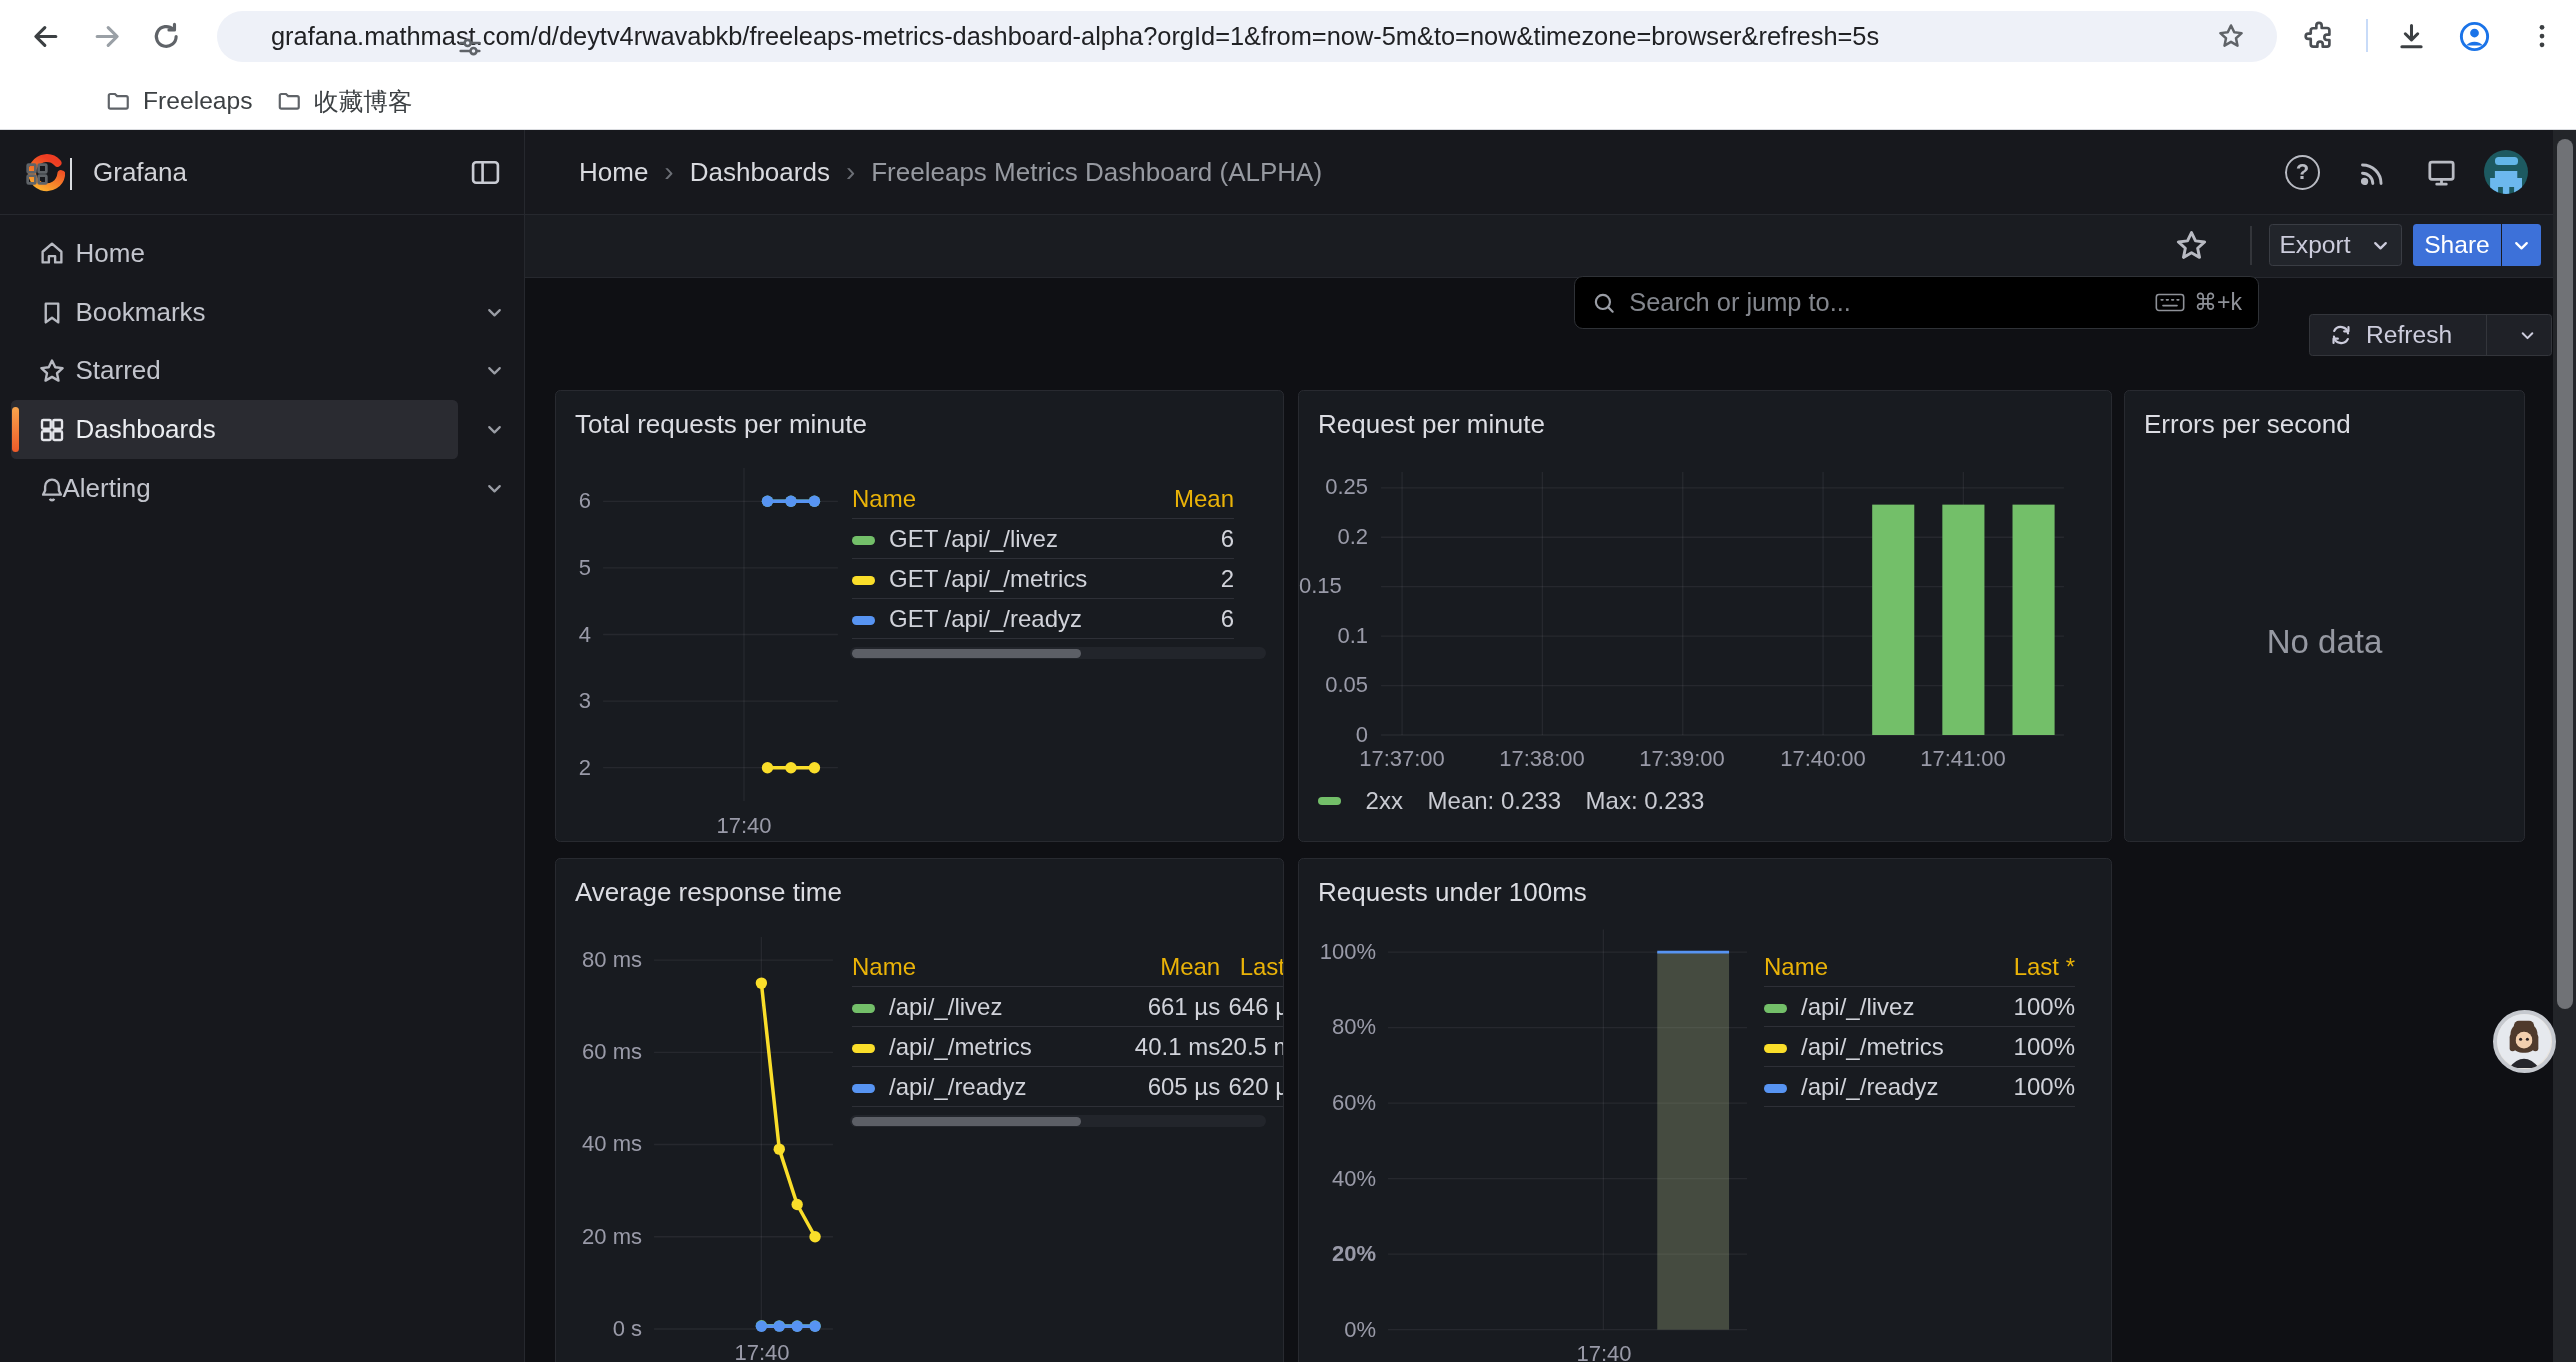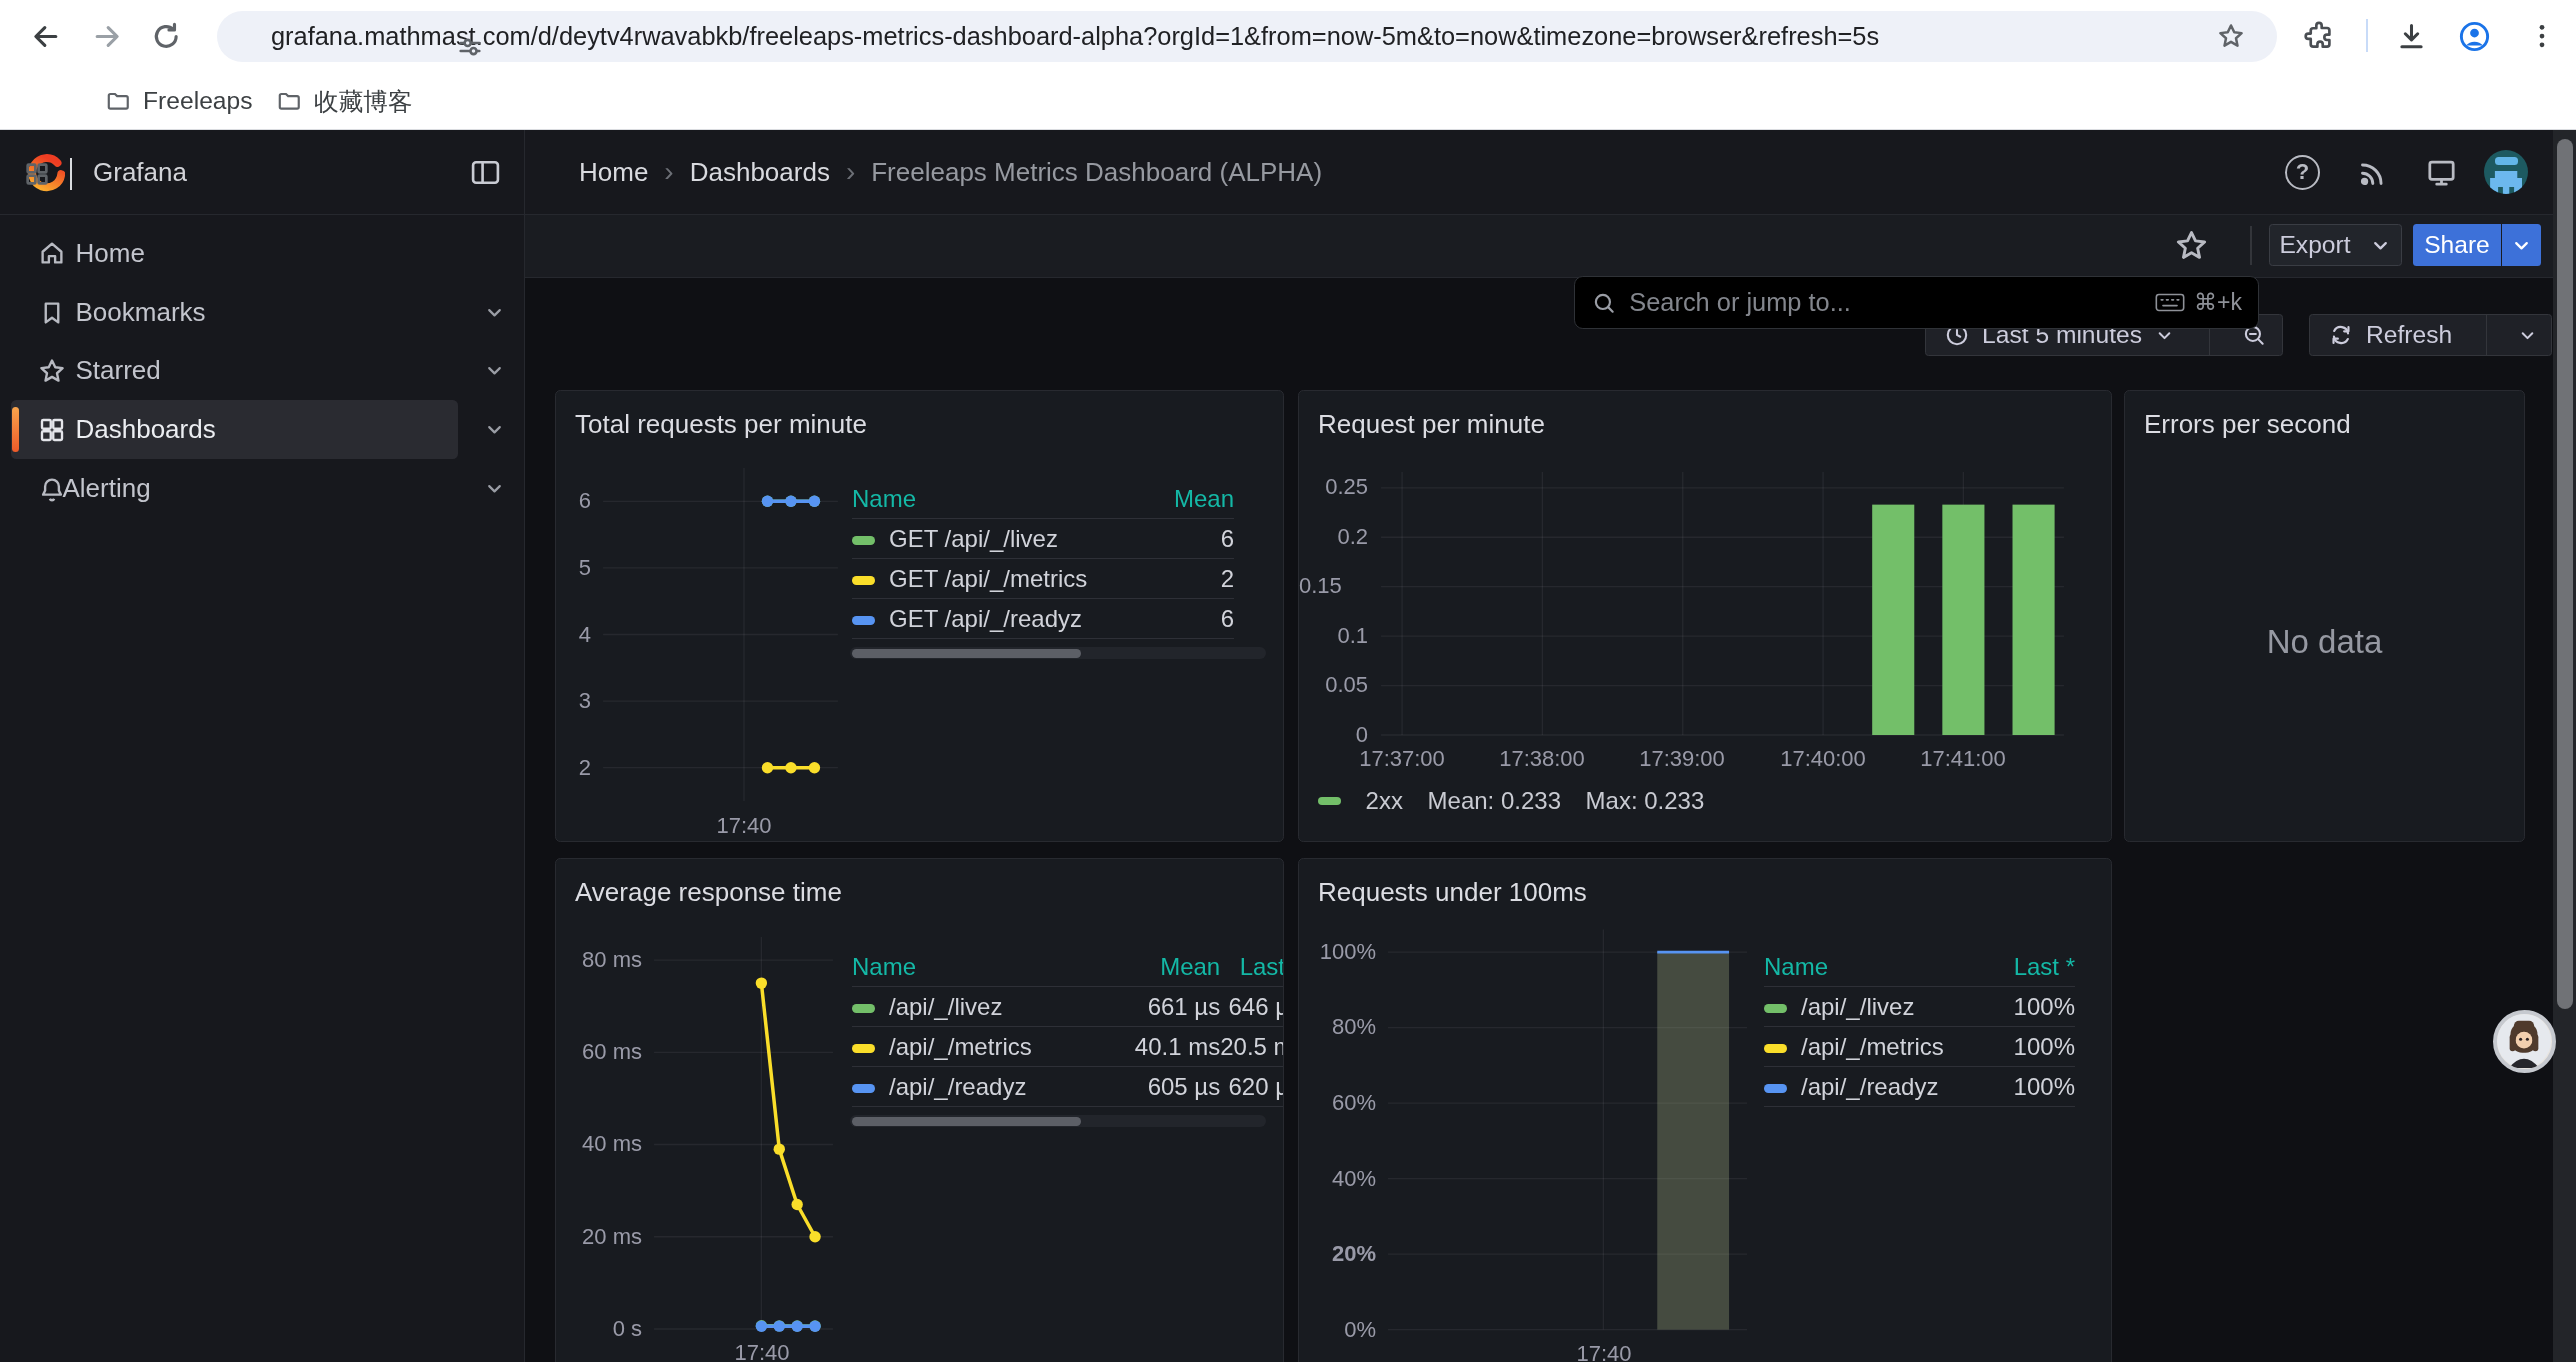--- a/index.html
+++ b/index.html
@@ -55,21 +55,21 @@
   .vdiv { position:absolute; width:1.8px; background:#33353a; }
 
   
   .panel { position:absolute; background:#181b20; border:0.9px solid #282a30; border-radius:5.3px; overflow:hidden; }
   .panel-title { position:absolute; top:17.5px; left:19px; font-size:26px; font-weight:500; color:#dcdde3; z-index:2; }
   .panel-body { position:absolute; left:0; top:0; right:0; bottom:0; }
   .axis-label { position:absolute; font-size:22px; color:rgba(204,204,220,0.72); height:28px; line-height:28px; white-space:nowrap; }
   .legend { position:absolute; }
   .lg-row { display:flex; height:40px; border-bottom:0.9px solid rgba(204,204,220,0.12); }
   .lg-cell { font-size:24px; line-height:39px; color:#d1d3da; white-space:nowrap; overflow:hidden; }
-  .lg-head .lg-cell { color:#14b8a6; font-weight:500; }
+  .lg-head .lg-cell { color:#eab308; font-weight:500; }
   .swatch { display:inline-block; width:23px; height:8.8px; border-radius:4.4px; margin-right:14px; vertical-align:middle; }
   .lg-sb-track { position:absolute; height:12.3px; background:rgba(204,204,220,0.06); border-radius:6.1px; }
   .lg-sb-thumb { position:absolute; height:8.8px; background:#5c5f66; border-radius:4.4px; }
   .inline-legend { position:absolute; display:flex; align-items:center; font-size:24px; color:#c9cbd2; gap:24.6px; }
   .inline-legend .swatch { margin-right:0; }
   .nodata { position:absolute; left:0; right:0; top:232px; text-align:center; font-size:33px; color:#9699a2; }
 
   
   .main-scrollbar { position:absolute; left:2553px; top:130px; width:23px; height:1233px; background:#232529; }
   .main-scrollbar .thumb { position:absolute; left:3.5px; top:8.8px; width:16px; height:870px; background:#707276; border-radius:8px; }
@@ -253,39 +253,20 @@
   </div>
   <div class="gbtn blue" style="position:absolute;left:2413px;top:224px;width:88px;border-radius:3.5px 0 0 3.5px;z-index:4">
     <span>Share</span>
   </div>
   <div class="gbtn blue" style="position:absolute;left:2502px;top:224px;width:39px;border-radius:0 3.5px 3.5px 0;z-index:4">
     <svg width="23" height="23" viewBox="0 0 24 24" fill="none" stroke="#ffffff" stroke-width="2.4" stroke-linecap="round" stroke-linejoin="round">
         <path d="M6.5 9.5 L12 15 L17.5 9.5"></path>
       </svg>
   </div>
 
-  <div class="gbtn dark" style="position:absolute;left:1925px;top:314px;padding:0 1.8px">
-    <div style="display:flex;align-items:center;gap:12.3px;padding:0 16px">
-      <svg width="26" height="26" viewBox="0 0 24 24" fill="none" stroke="#ccccdc" stroke-width="1.9" stroke-linecap="round">
-          <circle cx="12" cy="12" r="8.5"></circle>
-          <path d="M12 7.5 V12 L15 13.6"></path>
-        </svg>
-      <span>Last 5 minutes</span>
-      <svg width="21" height="21" viewBox="0 0 24 24" fill="none" stroke="#ccccdc" stroke-width="2.3" stroke-linecap="round" stroke-linejoin="round">
-          <path d="M6.5 9.5 L12 15 L17.5 9.5"></path>
-        </svg>
-    </div>
-    <div style="width:0.9px;height:40px;background:#33353b"></div>
-    <div style="display:flex;align-items:center;padding:0 13px">
-      <svg width="26" height="26" viewBox="0 0 24 24" fill="none" stroke="#ccccdc" stroke-width="1.9" stroke-linecap="round">
-          <circle cx="11" cy="11" r="6.5"></circle>
-          <path d="M15.8 15.8 L20 20 M8.3 11 H13.7"></path>
-        </svg>
-    </div>
-  </div>
   <div class="gbtn dark" style="position:absolute;left:2309px;top:314px;padding:0 1.8px">
     <div style="display:flex;align-items:center;gap:12.3px;padding:0 16px">
       <svg width="26" height="26" viewBox="0 0 24 24" fill="none" stroke="#ccccdc" stroke-width="2" stroke-linecap="round" stroke-linejoin="round">
           <path d="M5.5 13.5 a6.8 6.8 0 0 0 12.8 2.2 M18.5 10.5 a6.8 6.8 0 0 0 -12.8 -2.2"></path>
           <path d="M18.9 4.6 V8.6 H14.9 M5.1 19.4 V15.4 H9.1"></path>
         </svg>
       <span>Refresh</span>
     </div>
     <div style="width:0.9px;height:40px;background:#33353b"></div>
     <div style="display:flex;align-items:center;padding:0 11.4px">

